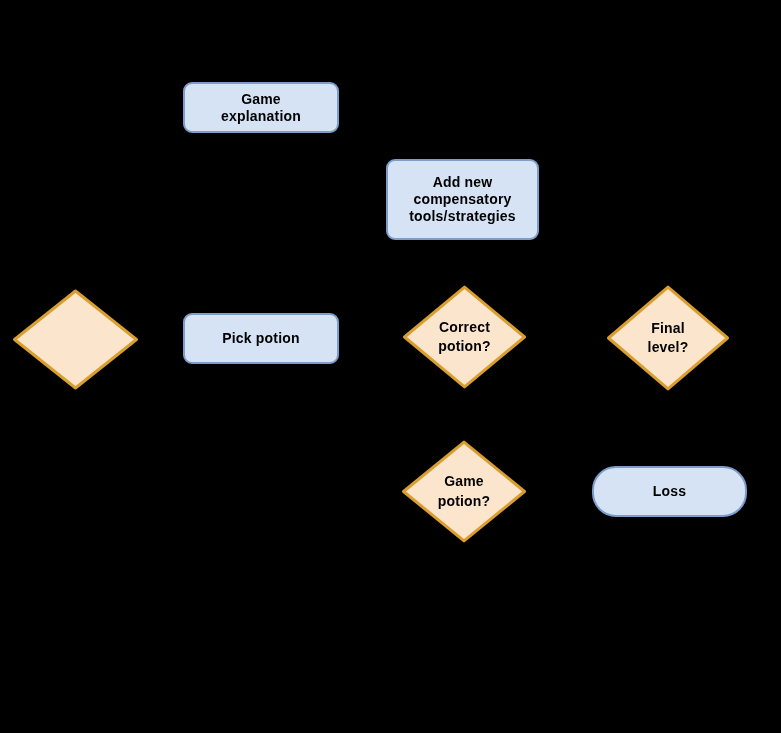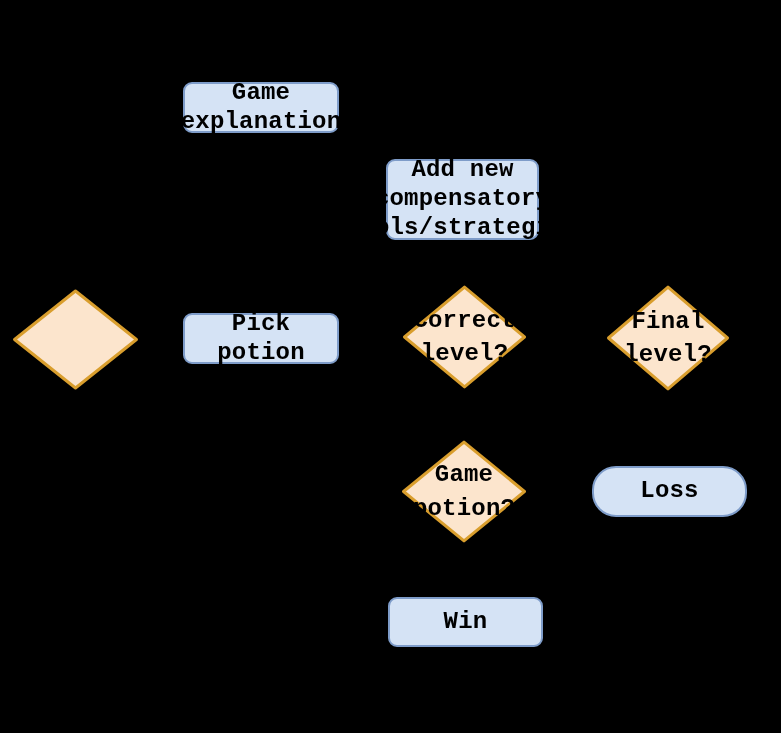--- a/index.html
+++ b/index.html
@@ -23,26 +23,25 @@
     text-align: center;
     box-sizing: border-box;
   }
   .process {
     background: var(--process-fill, #d5e3f5);
     border: 2.5px solid var(--process-border, #7e9cc9);
     border-radius: 9px;
   }
   .label {
     font-weight: bold;
-    font-size: 24px;
+    font-size: 14px;
     line-height: 1.2;
     color: var(--label-text, #000000);
     white-space: pre-line;
     letter-spacing: 0.2px;
-    font-family: Liberation Mono, monospace;
   }
   .decision .diamond-svg {
     position: absolute;
     left: 0; top: 0;
     width: 100%;
     height: 100%;
     display: block;
   }
   .decision polygon {
     fill: var(--decision-fill, #fce5cd);
@@ -86,36 +85,33 @@
   <div class="node process" id="node-add-new-tools">
     <span class="label">Add new
 compensatory
 tools/strategies</span>
   </div>
 
   <div class="node process" id="node-loss">
     <span class="label">Loss</span>
   </div>
 
-  <div class="node process" id="node-win">
-    <span class="label">Win</span>
-  </div>
 
   <div class="node decision" id="node-time-left">
     <svg class="diamond-svg" viewBox="0 0 100 100" preserveAspectRatio="none" aria-hidden="true">
       <polygon points="50,2 98,50 50,98 2,50" vector-effect="non-scaling-stroke"></polygon>
     </svg>
   </div>
 
   <div class="node decision" id="node-correct-potion">
     <svg class="diamond-svg" viewBox="0 0 100 100" preserveAspectRatio="none" aria-hidden="true">
       <polygon points="50,2 98,50 50,98 2,50" vector-effect="non-scaling-stroke"></polygon>
     </svg>
     <span class="label">Correct
-level?</span>
+potion?</span>
   </div>
 
   <div class="node decision" id="node-final-level">
     <svg class="diamond-svg" viewBox="0 0 100 100" preserveAspectRatio="none" aria-hidden="true">
       <polygon points="50,2 98,50 50,98 2,50" vector-effect="non-scaling-stroke"></polygon>
     </svg>
     <span class="label">Final
 level?</span>
   </div>
 

